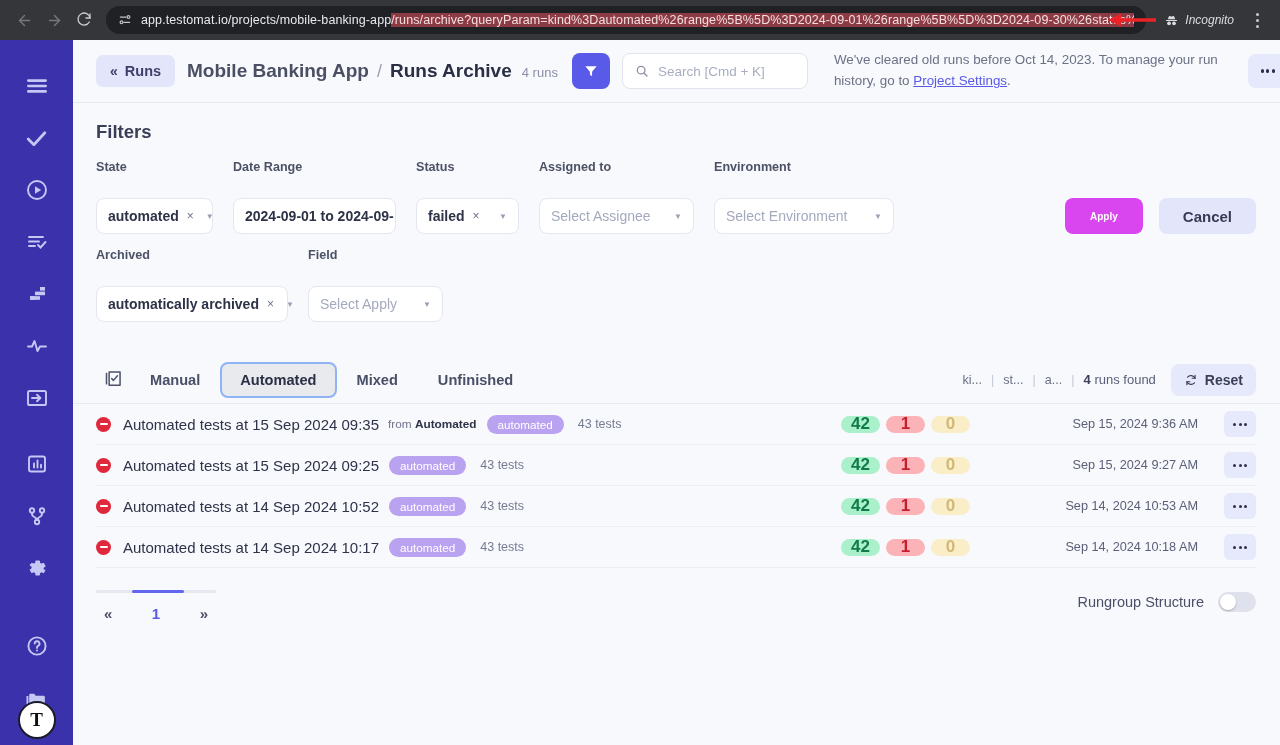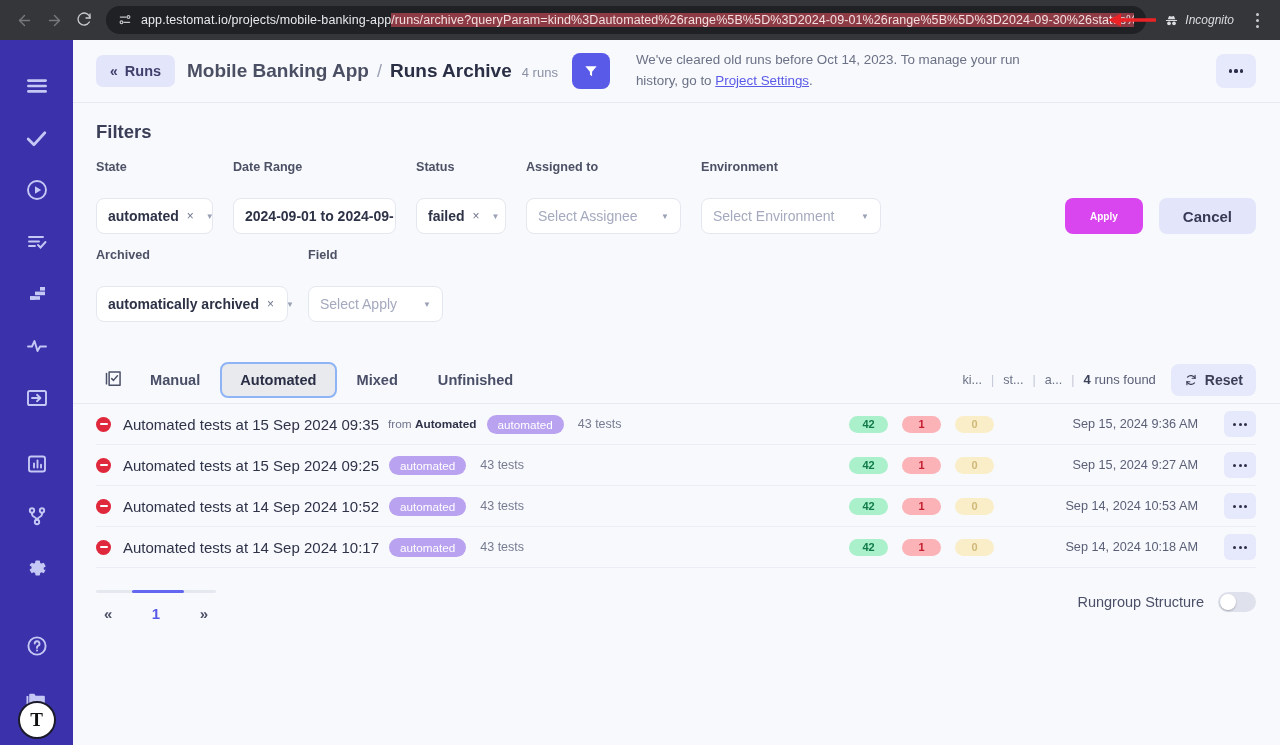--- a/index.html
+++ b/index.html
@@ -137,21 +137,21 @@
     height: 36px; background: #fff; border: 1px solid #e4e7f0;
     border-radius: 8px; display: flex; align-items: center;
     padding: 0 11px; gap: 6px; cursor: pointer;
   }
   .fctrl .val { font-size: 14px; color: #2e3247; font-weight: 600; white-space: nowrap; }
   .fctrl .val.muted { color: #a4a9be; font-weight: 400; }
   .fctrl .clr { font-size: 12px; color: #6f748c; margin-left: 2px; }
   .fctrl .caret { margin-left: auto; color: #9aa0b5; font-size: 8px; padding-left: 6px; }
   .w-state { width: 117px; }
   .w-date  { width: 163px; }
-  .w-status{ width: 90px; }
+  .w-status{ width: 103px; }
   .w-assign{ width: 155px; }
   .w-env   { width: 180px; }
   .w-arch  { width: 192px; }
   .w-field { width: 135px; }
   .fbuttons { margin-left: auto; display: flex; gap: 16px; padding-bottom: 0; }
   .btn-apply {
     background: #d946ef; color: #fff; border: none; height: 36px;
     border-radius: 8px; padding: 0 25px; font-size: 10px; font-weight: 600;
     cursor: pointer; font-family: inherit;
   }
@@ -205,21 +205,21 @@
     margin-left: 10px; background: #b9a2f0; color: #fff;
     font-size: 11.7px; border-radius: 11px; padding: 3px 11px;
     white-space: nowrap; flex: none;
   }
   .run-tests { font-size: 12.5px; color: #767b92; margin-left: 14px; white-space: nowrap; }
   .pills { position: absolute; left: 745px; display: flex; gap: 6px; }
   .run-row { position: relative; }
   .pill {
     width: 39px; height: 17px; border-radius: 9px;
     display: flex; align-items: center; justify-content: center;
-    font-size: 11px; font-weight: bold; margin-left: 8px;
+    font-size: 17px; font-weight: bold;
   }
   .pill.pass { background: #a9f0cb; color: #117a49; }
   .pill.fail { background: #fbb3b8; color: #c41e2e; }
   .pill.skip { background: #faeec9; color: #d0b877; }
   .run-time {
     position: absolute; right: 58px; font-size: 12.7px;
     color: #5b6078; white-space: nowrap;
   }
   .row-kebab {
     position: absolute; right: 0; width: 32px; height: 26px;
@@ -399,20 +399,27 @@
         <span class="crumb-proj">Mobile Banking App</span>
         <span class="crumb-sep">/</span>
         <span class="crumb-cur">Runs Archive</span>
         <span class="crumb-count">4 runs</span>
       </div>
       <div class="filter-btn">
         <svg width="16" height="16" viewBox="0 0 24 24" fill="#fff">
             <polygon points="3.5 5 20.5 5 13.6 13 13.6 20 10.4 17.6 10.4 13"></polygon>
           </svg>
       </div>
+      <div class="search-box">
+        <svg width="14" height="14" viewBox="0 0 24 24" fill="none" stroke="#8b90a6" stroke-width="2.2" stroke-linecap="round">
+            <circle cx="10.5" cy="10.5" r="6.5"></circle>
+            <line x1="15.4" y1="15.4" x2="20.5" y2="20.5"></line>
+          </svg>
+        <span class="ph">Search [Cmd + K]</span>
+      </div>
       <div class="notice">
         <span>We've cleared old runs before Oct 14, 2023. To manage your run history, go to </span><a href="#">Project Settings</a><span>.</span>
       </div>
       <div class="topbar-spacer"></div>
       <div class="kebab-btn">
           <i></i>
           <i></i>
           <i></i>
         </div>
     </div>

